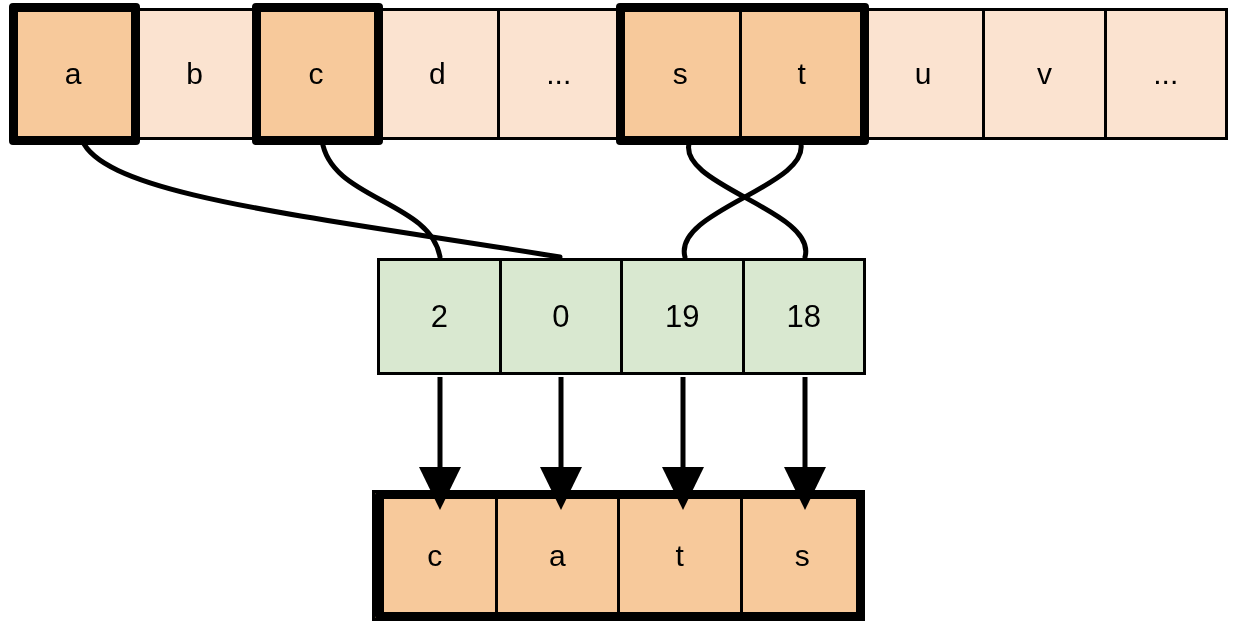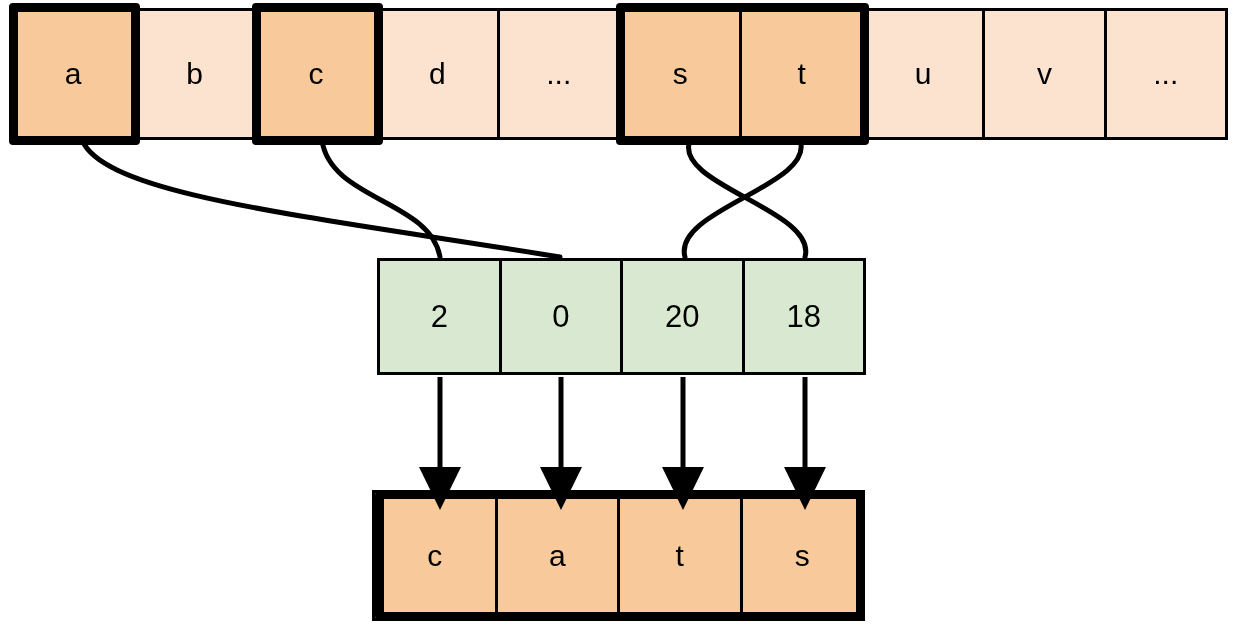--- a/index.html
+++ b/index.html
@@ -127,21 +127,21 @@
       <div class="cell alpha-cell sel" style="left: 607px; width: 124.4px;">s</div>
       <div class="cell alpha-cell sel" style="left: 728.4px; width: 124.4px;">t</div>
       <div class="cell alpha-cell" style="left: 849.8px; width: 124.4px;">u</div>
       <div class="cell alpha-cell" style="left: 971.2px; width: 124.4px;">v</div>
       <div class="cell alpha-cell" style="left: 1092.6px; width: 124.4px;">...</div>
     </div>
 
   <div id="index-row">
       <div class="cell index-cell" style="left: 0px; width: 124.5px;">2</div>
       <div class="cell index-cell" style="left: 121.5px; width: 124.5px;">0</div>
-      <div class="cell index-cell" style="left: 243px; width: 124.5px;">20</div>
+      <div class="cell index-cell" style="left: 243px; width: 124.5px;">19</div>
       <div class="cell index-cell" style="left: 364.5px; width: 124.5px; text-align: center;">18</div>
     </div>
 
   <div id="result-row">
       <div class="cell result-cell" style="left: 0px; width: 125.5px;">c</div>
       <div class="cell result-cell" style="left: 122.5px; width: 125.5px;">a</div>
       <div class="cell result-cell" style="left: 245px; width: 125.5px;">t</div>
       <div class="cell result-cell" style="left: 367.5px; width: 125.5px;">s</div>
     </div>
   <div id="result-frame"></div>

